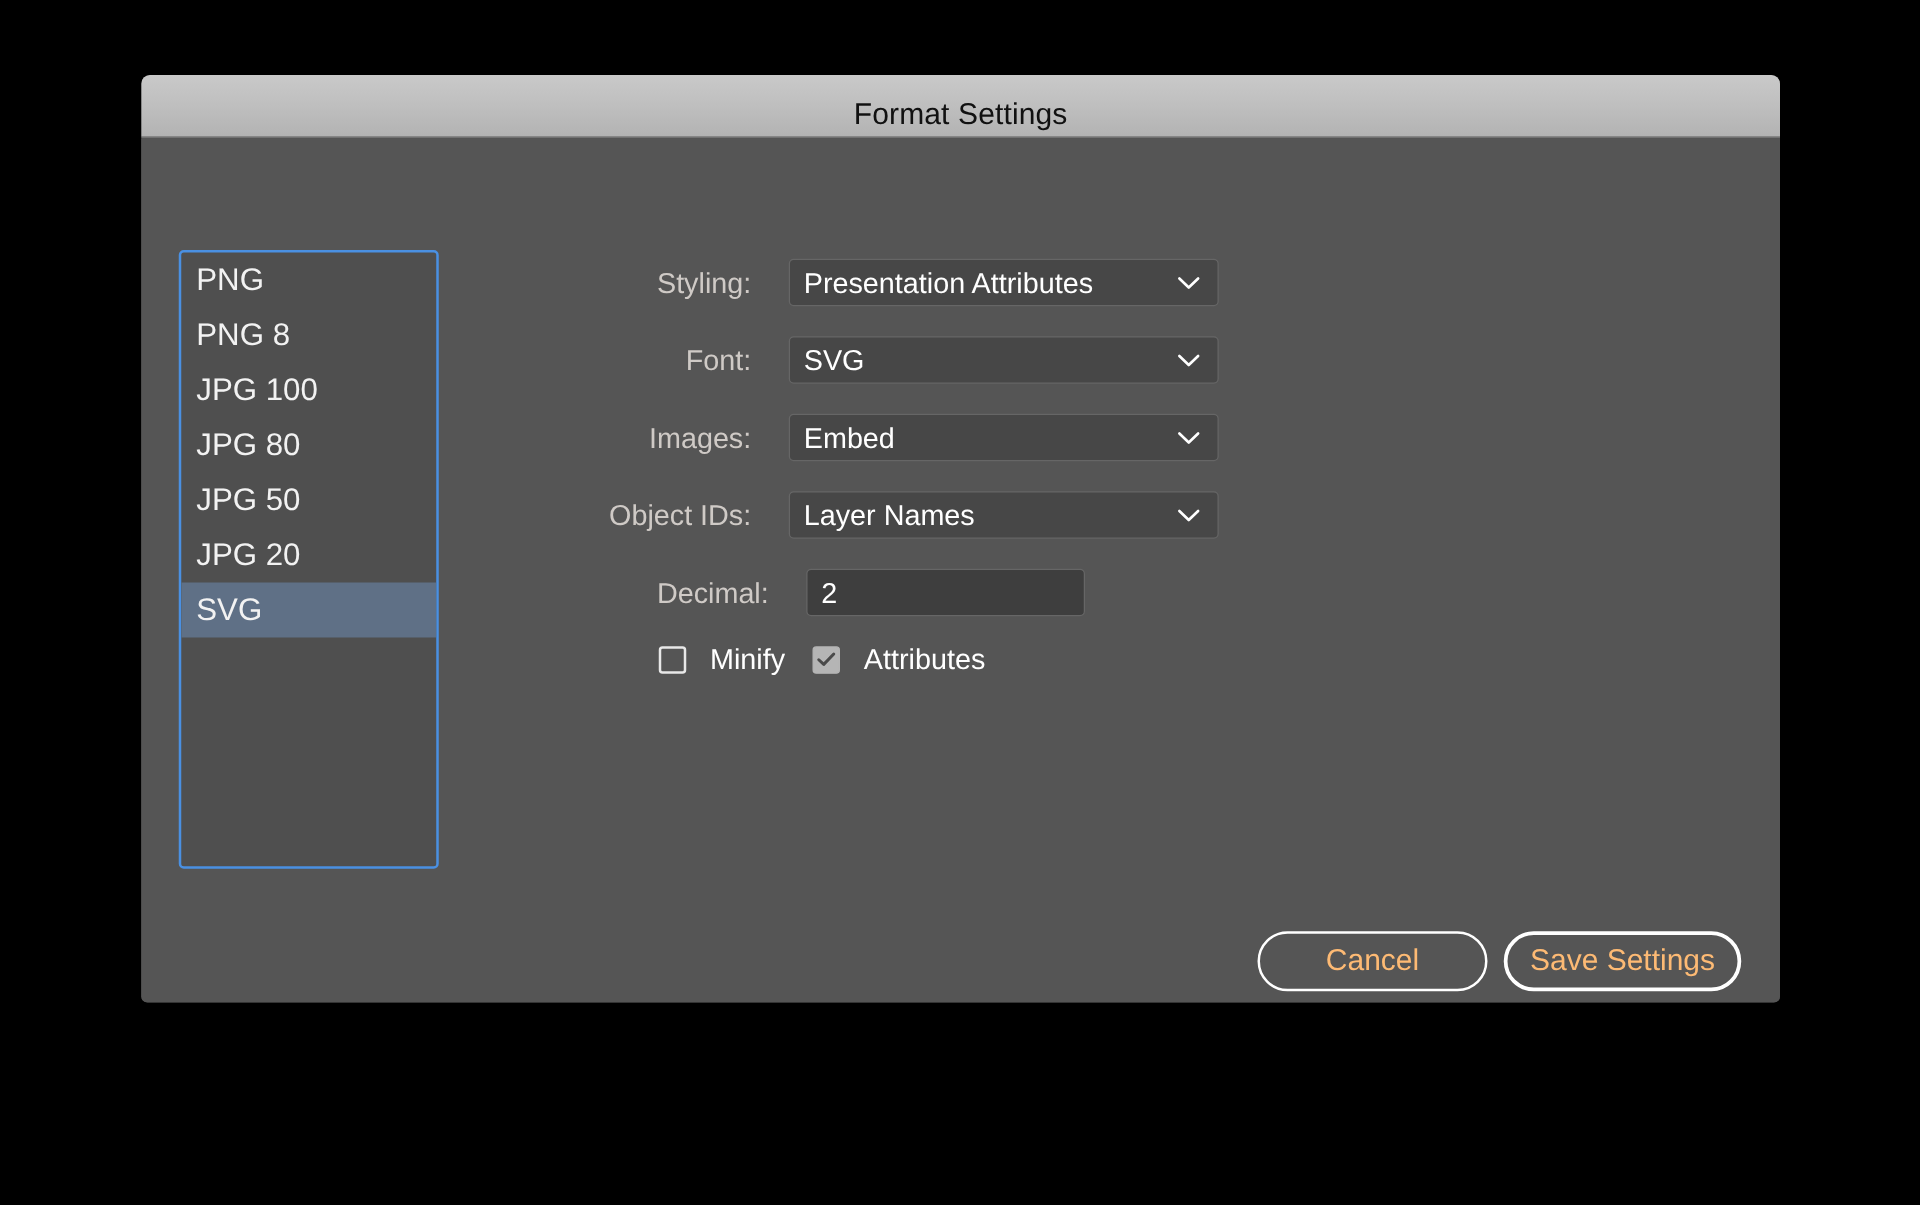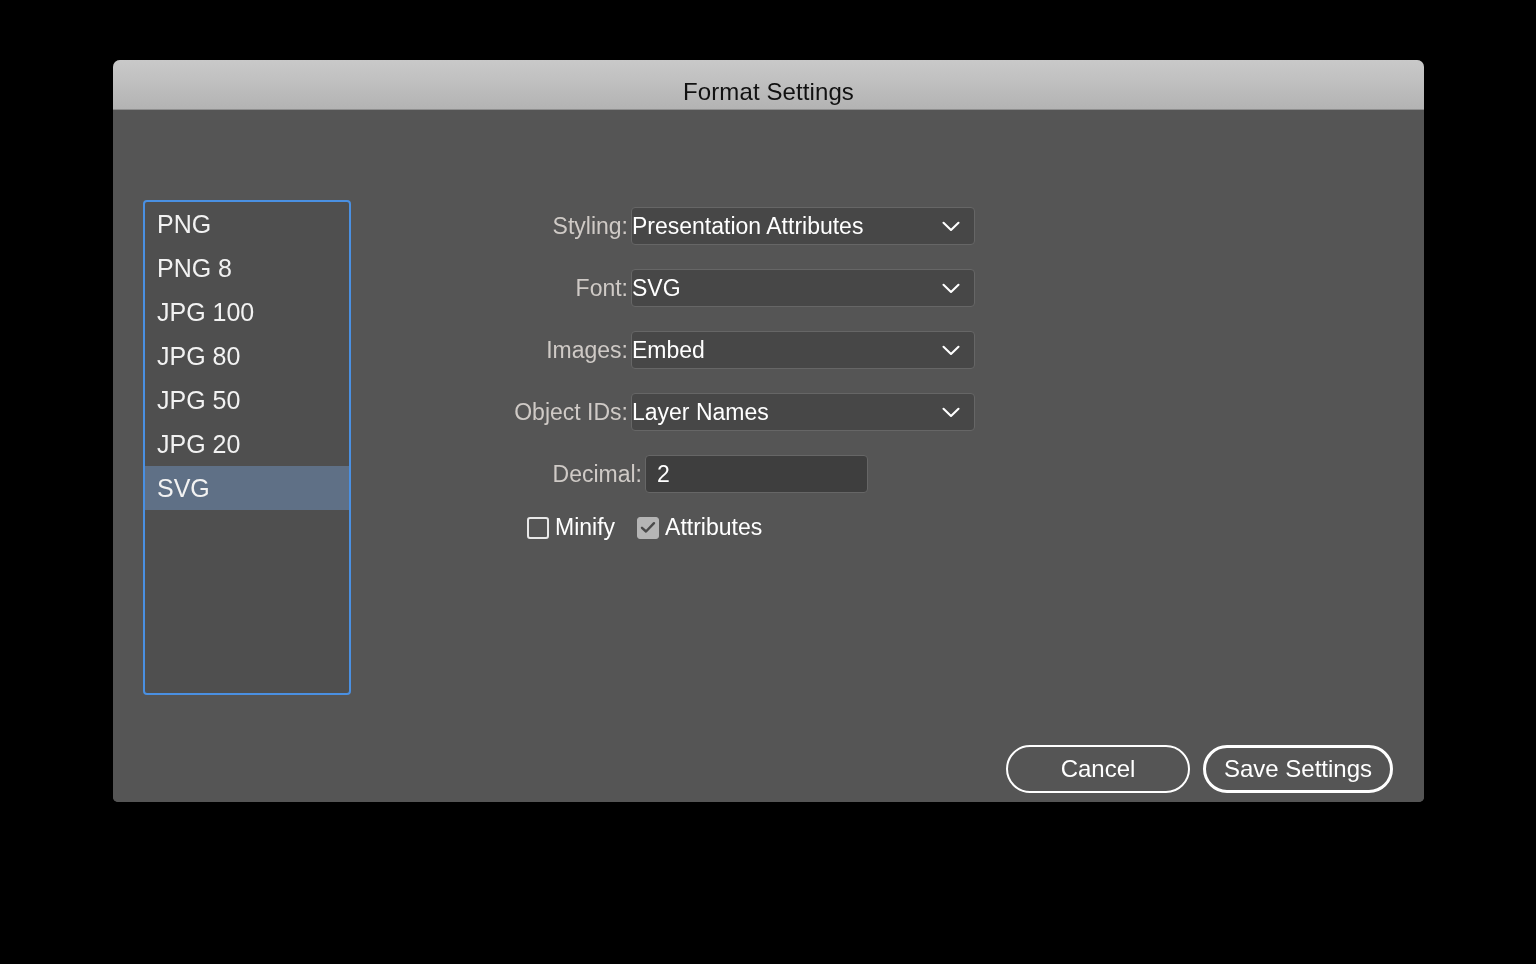--- a/index.html
+++ b/index.html
@@ -90,35 +90,36 @@
   
   .row {
     position: absolute;
     display: flex;
     align-items: center;
     height: 38px;
   }
   .row .label {
     width: 230px;
     text-align: right;
-    padding-right: 3px;
+    padding-right: 30px;
     font-size: 23px;
     color: #cfcac6;
     box-sizing: border-box;
     white-space: nowrap;
   }
   .select {
     position: relative;
     height: 38px;
     background: #474747;
     border: 1px solid #666666;
     border-radius: 4px;
     box-sizing: border-box;
     display: flex;
     align-items: center;
+    padding-left: 11px;
     font-size: 23px;
     color: #ffffff;
     white-space: nowrap;
   }
   .select .chev {
     position: absolute;
     right: 14px;
     top: 0;
     bottom: 0;
     display: flex;
@@ -157,21 +158,21 @@
     position: absolute;
     left: 414px;
     top: 403px;
     display: flex;
     align-items: center;
     gap: 22px;
   }
   .chk-wrap {
     display: flex;
     align-items: center;
-    gap: 6px;
+    gap: 19px;
   }
   .chk {
     width: 22px;
     height: 22px;
     border-radius: 3px;
     box-sizing: border-box;
     display: flex;
     align-items: center;
     justify-content: center;
     flex: 0 0 auto;
@@ -197,21 +198,21 @@
     right: 31px;
     top: 634px;
     display: flex;
     align-items: center;
     gap: 13px;
   }
   .btn {
     height: 48px;
     border-radius: 24px;
     background: transparent;
-    color: #ffffff;
+    color: #fdba74;
     font-size: 24px;
     display: flex;
     align-items: center;
     justify-content: center;
     box-sizing: border-box;
     white-space: nowrap;
     font-family: "Liberation Sans", sans-serif;
     cursor: default;
   }
   .btn.secondary {

